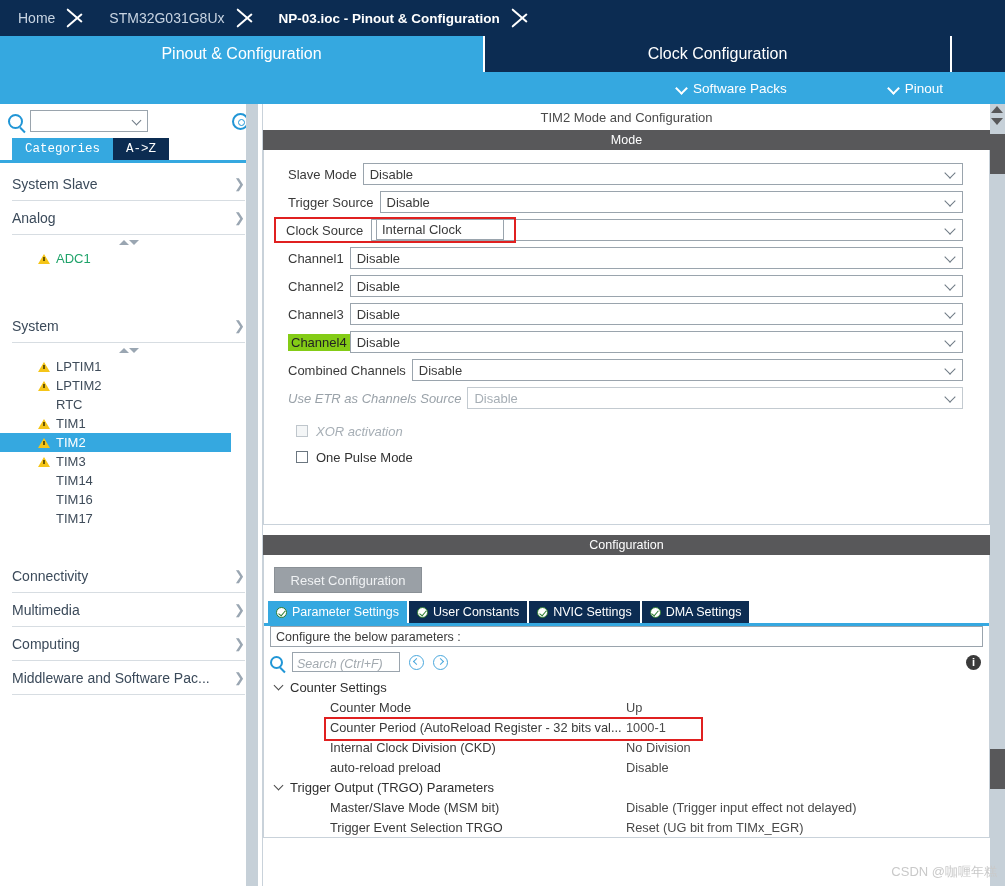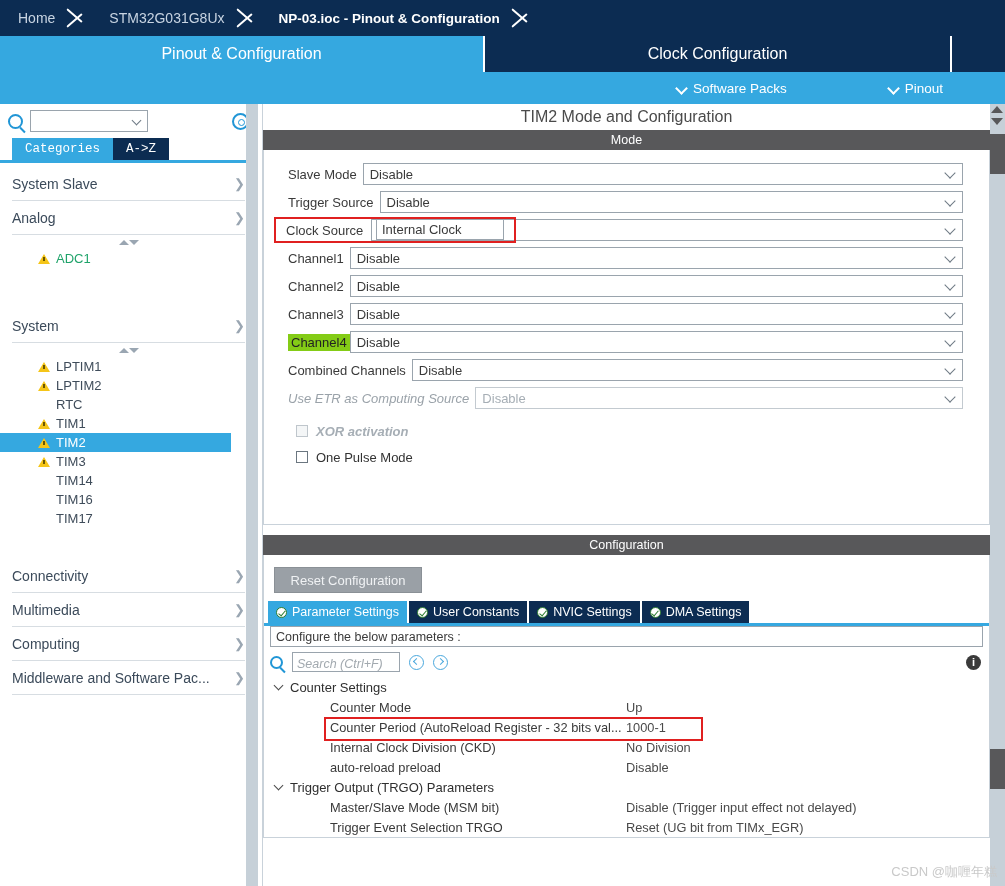--- a/index.html
+++ b/index.html
@@ -133,21 +133,21 @@
   }
   .leafnoicon { padding-left: 56px; }
 
   
   .rightpane {
     position: absolute; left: 262px; top: 104px; width: 728px; height: 782px; background: #ffffff;
     border-left: 1px solid #c9d2da;
   }
   .panelTitle {
     height: 26px; display: flex; align-items: center; justify-content: center;
-    font-size: 16px; color: #4a4a4a; background: #ffffff;
+    font-size: 13px; color: #4a4a4a; background: #ffffff;
   }
   .secthead {
     height: 20px; background: #58585a; color: #ffffff; font-size: 12.5px;
     display: flex; align-items: center; justify-content: center;
   }
   .modebox { border: 1px solid #c9d2da; border-top: none; padding: 10px 0 12px 0; }
   .frow { height: 28px; display: flex; align-items: center; padding: 0 26px 0 24px; }
   .flabel { font-size: 13px; color: #3a3a3a; white-space: nowrap; padding-right: 6px; }
   .flabel.dim { color: #9aa2a9; font-style: italic; }
   .flabel.hl { background: #84cc16; color: #222; padding: 1px 3px; }
@@ -168,21 +168,21 @@
     border: 2.5px solid #e02020; pointer-events: none;
   }
   .clk-inner {
     position: absolute; left: 112px; top: 3px; width: 128px; height: 21px;
     border: 1px solid #9aa4ad; background: #fff; display:flex; align-items:center;
     padding-left: 5px; font-size: 13px; color:#3a3a3a;
   }
   .chkrow { height: 26px; display: flex; align-items: center; padding-left: 32px; gap: 8px; font-size: 13px; }
   .chk { width: 12px; height: 12px; border: 1px solid #6b7680; background: #fff; flex: 0 0 12px; }
   .chk.dim { border-color: #bfc6cc; background: #f4f6f7; }
-  .chklabel.dim { color: #a6aeb5; font-style: italic; font-weight: bold; }
+  .chklabel.dim { color: #a6aeb5; font-style: italic; }
 
   
   .confwrap { margin-top: 10px; }
   .confbody { border: 1px solid #c9d2da; border-top: none; padding: 8px 0 0 0; }
   .resetbtn {
     margin: 4px 0 8px 10px; width: 148px; height: 26px; background: #9aa0a6; color: #f0f2f4;
     border: 1px solid #8a9096; display: flex; align-items: center; justify-content: center; font-size: 13px;
   }
   .ctabs { display: flex; height: 22px; padding-left: 4px; }
   .ctab {
@@ -476,21 +476,21 @@
 
       <div class="frow">
         <span class="flabel">Combined Channels</span>
         <span class="fsel">
           <span>Disable</span>
           <span class="cv"></span>
         </span>
       </div>
 
       <div class="frow">
-        <span class="flabel dim">Use ETR as Computing Source</span>
+        <span class="flabel dim">Use ETR as Channels Source</span>
         <span class="fsel dim">
           <span>Disable</span>
           <span class="cv"></span>
         </span>
       </div>
 
       <div style="height:6px"></div>
 
       <div class="chkrow">
         <span class="chk dim"></span>

